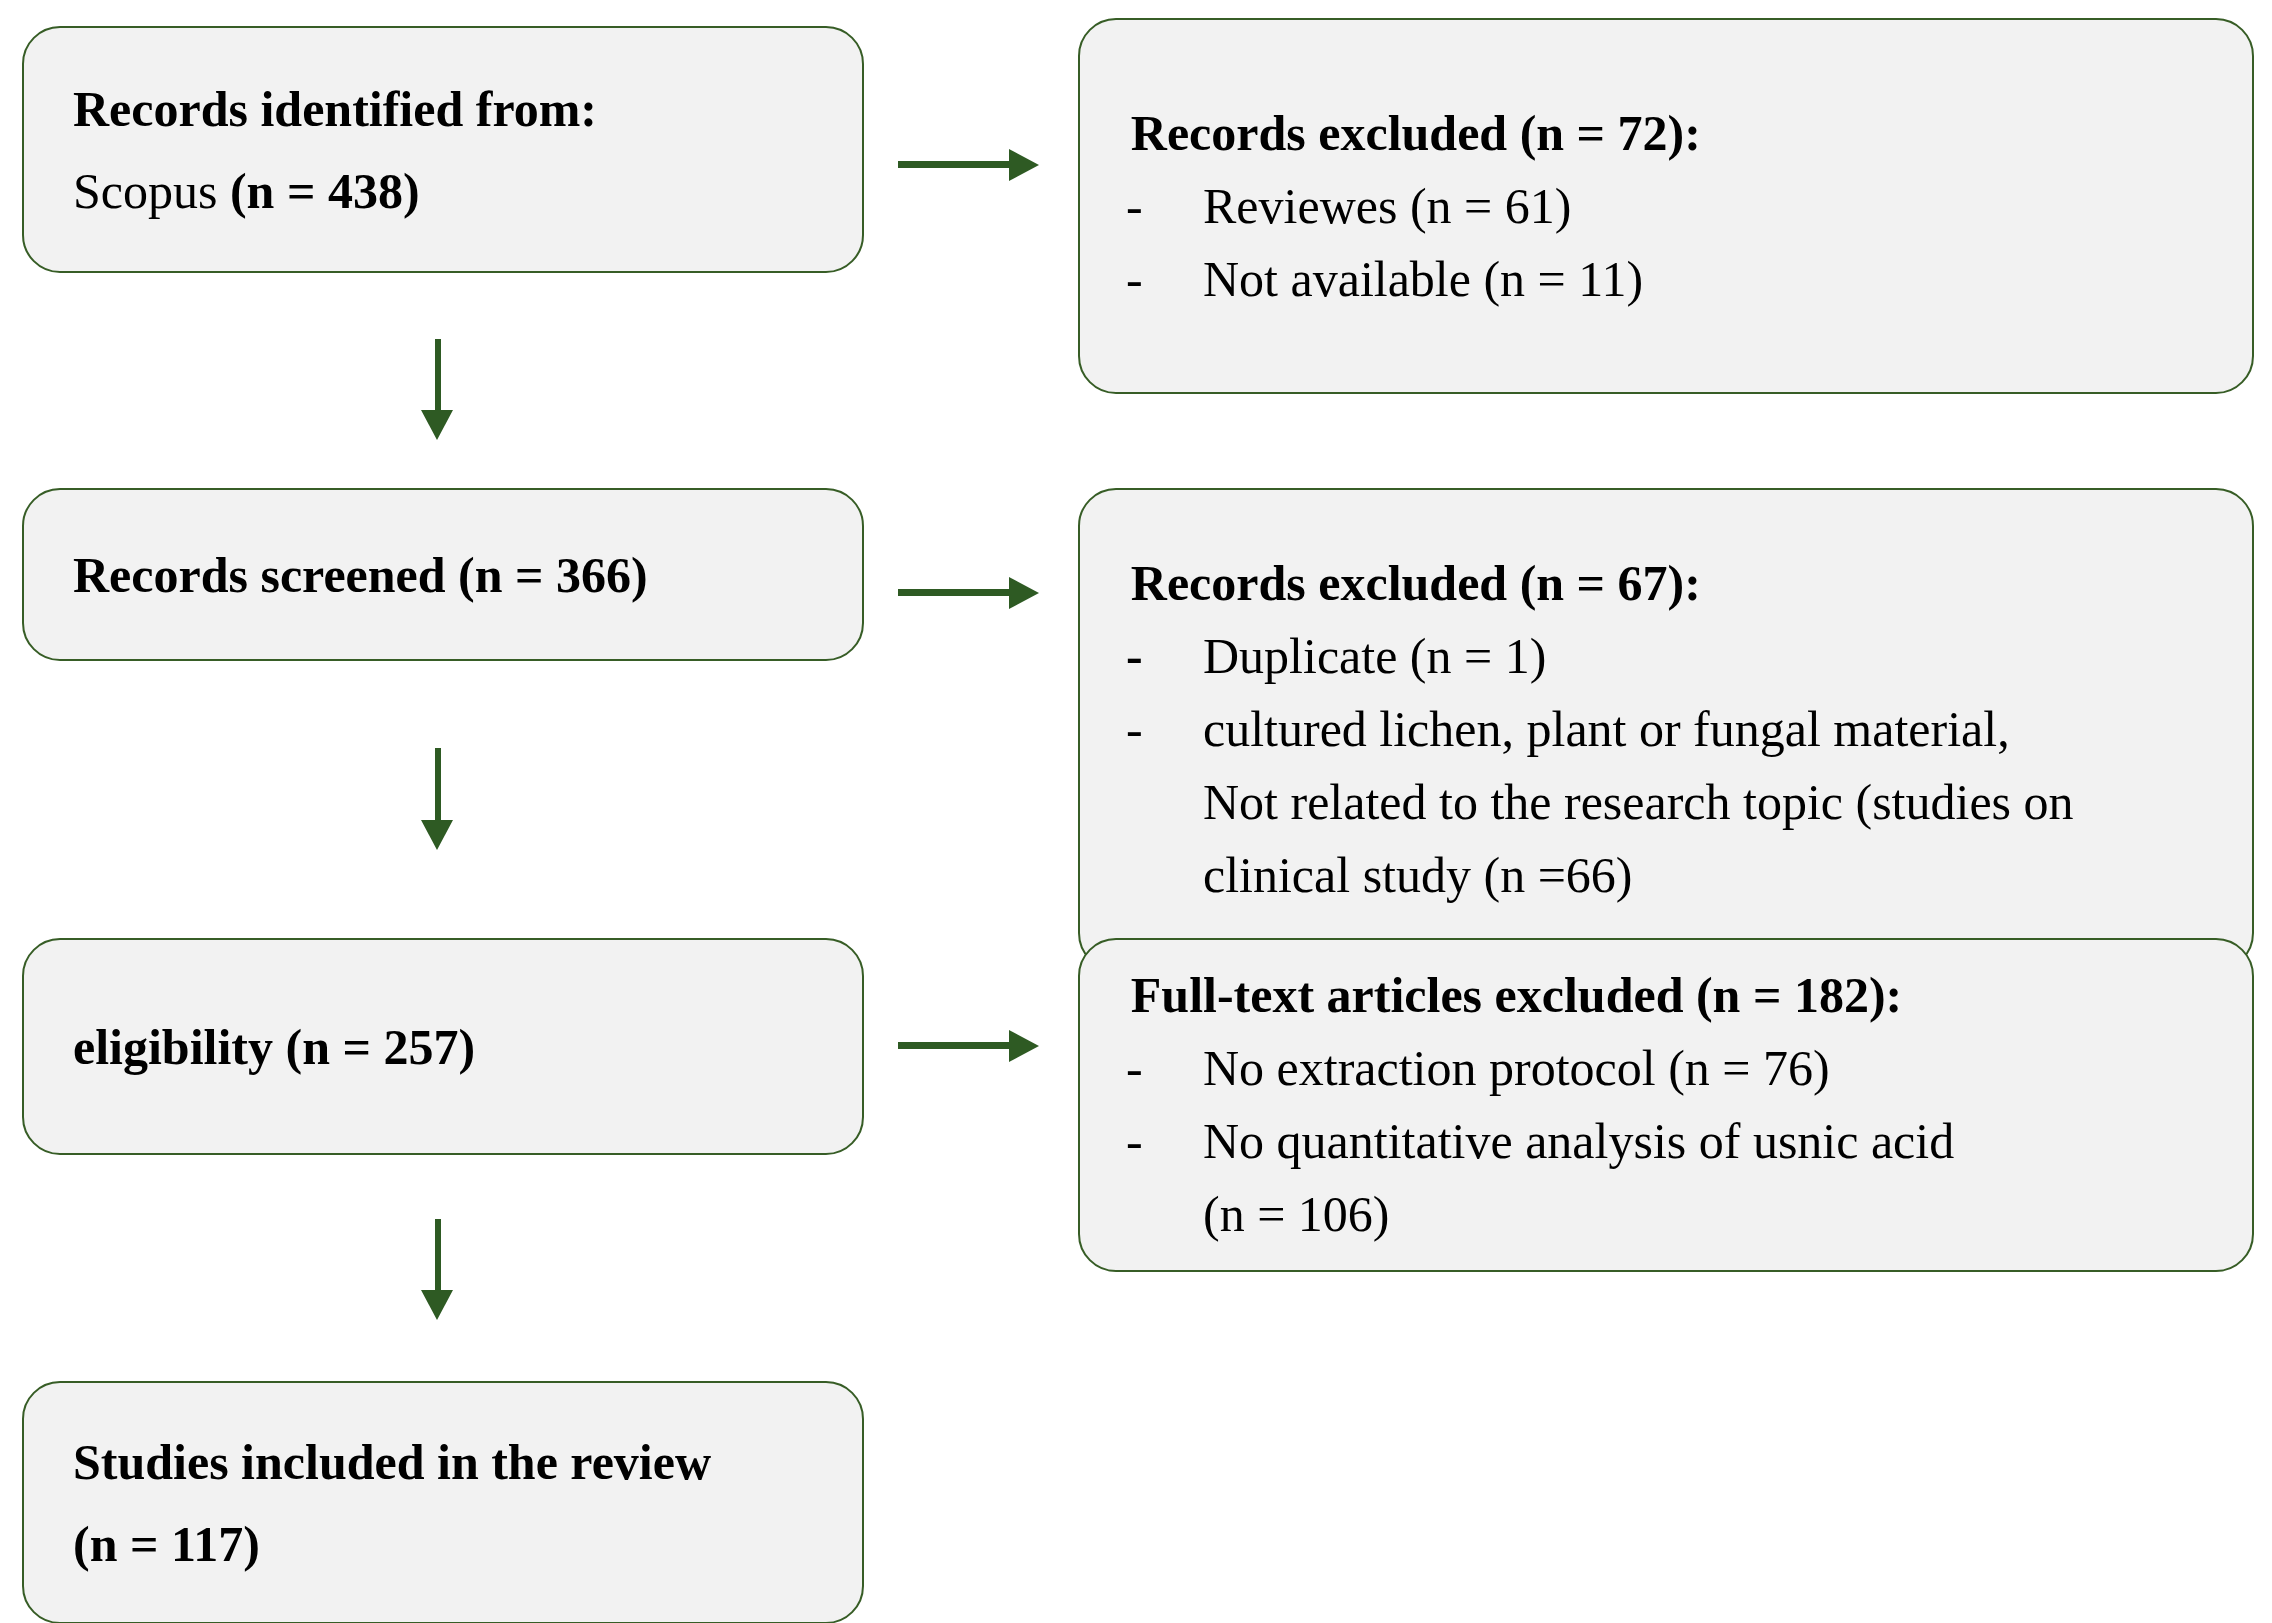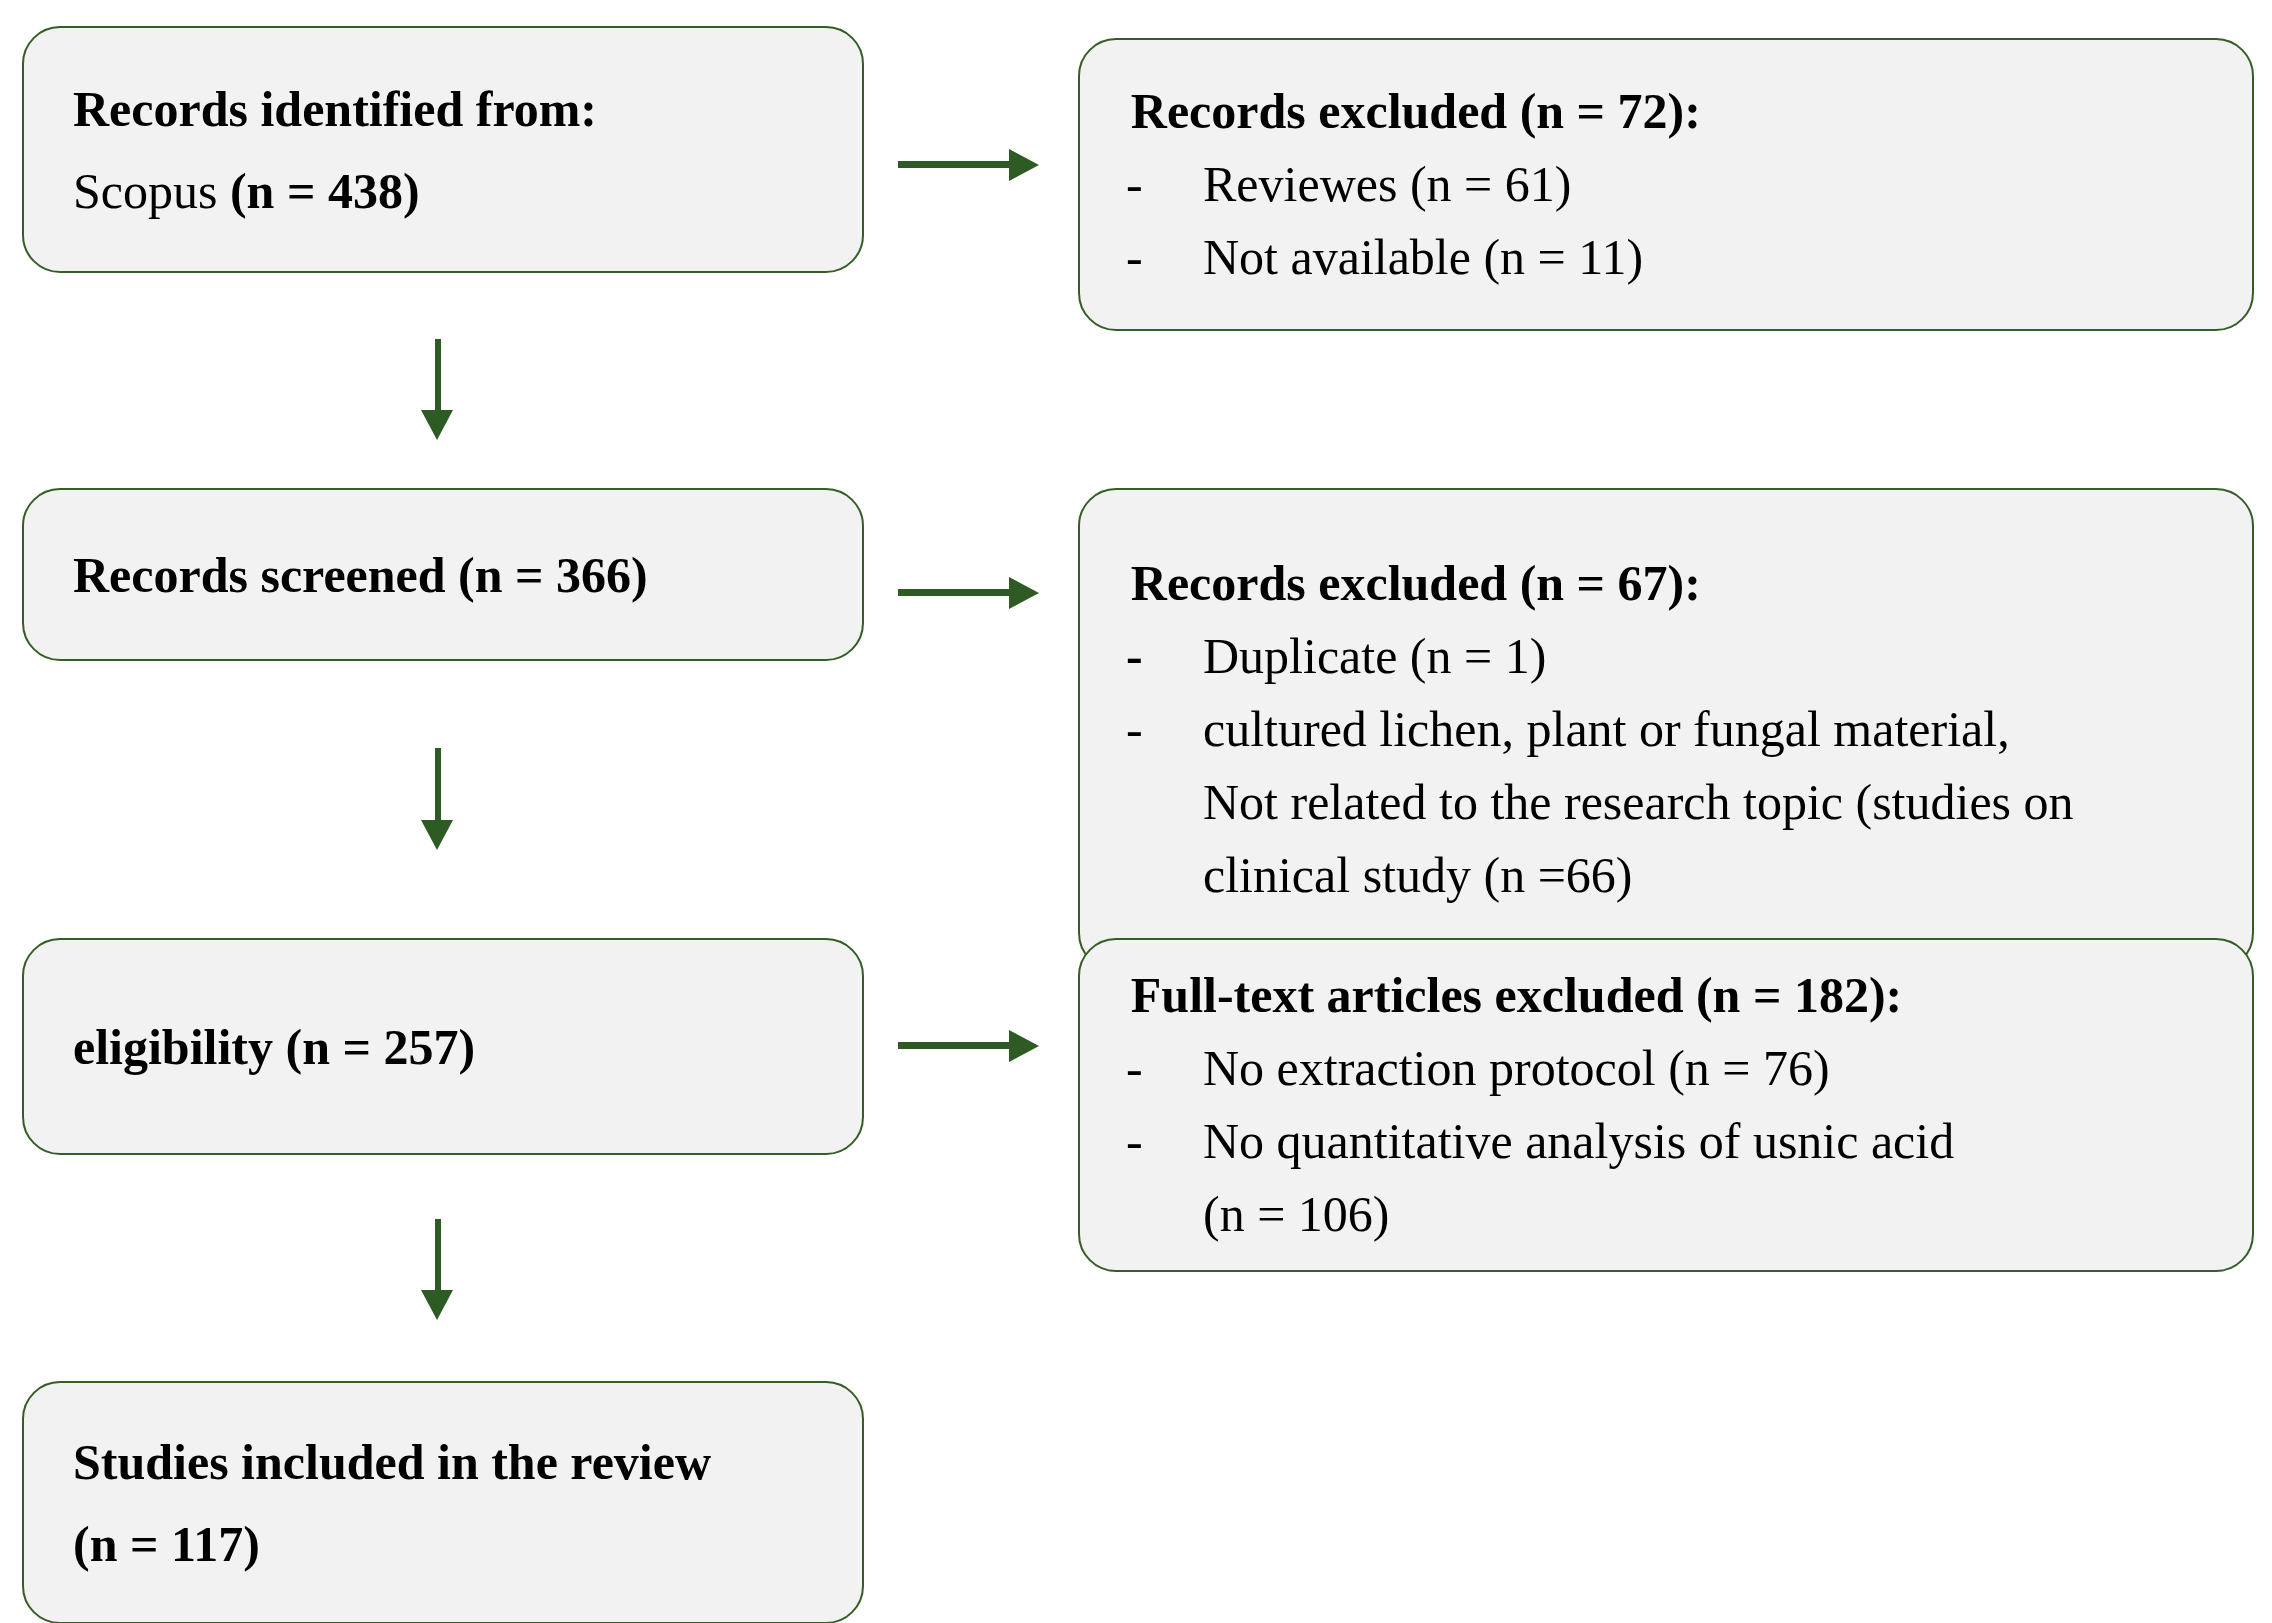--- a/index.html
+++ b/index.html
@@ -54,21 +54,21 @@
   .hhead  { width:0; height:0;
             border-top:16.7px solid transparent;
             border-bottom:16.7px solid transparent;
             border-left:30px solid #2e5a23; }
 
   
   #box-identified { top:26px;   height:247px; }
   #box-screened   { top:488px;  height:173px; }
   #box-eligibility{ top:938px; height:217px; }
   #box-included   { top:1381px; height:243px; }
-  #box-excluded-1 { top:18px;   height:293px;margin-top:20px; }
+  #box-excluded-1 { top:18px;   height:376px; }
   #box-excluded-2 { top:488px;  height:483px; }
   #box-excluded-3 { top:938px; height:334px; }
 
   #arrow-v1 { left:421px; top:339px; }
   #arrow-v1 .vshaft { height:71px; }
   #arrow-v2 { left:421px; top:748px; }
   #arrow-v2 .vshaft { height:72px; }
   #arrow-v3 { left:421px; top:1219px; }
   #arrow-v3 .vshaft { height:71px; }
   #arrow-h1 { left:898px; top:148px; }

